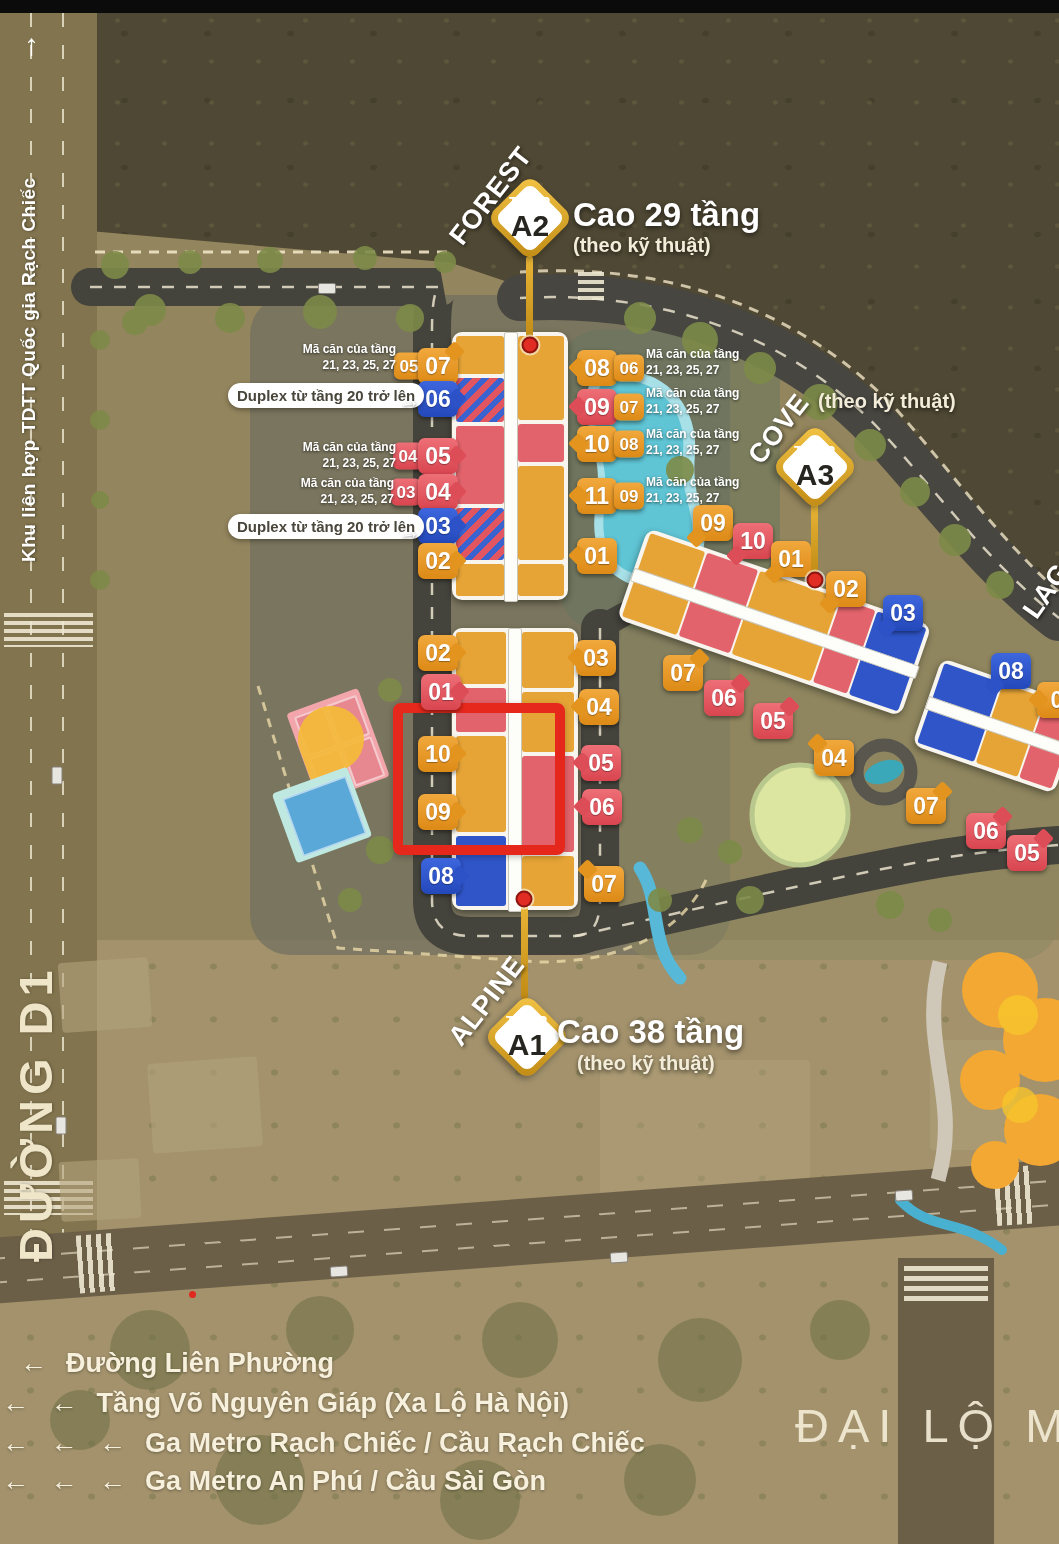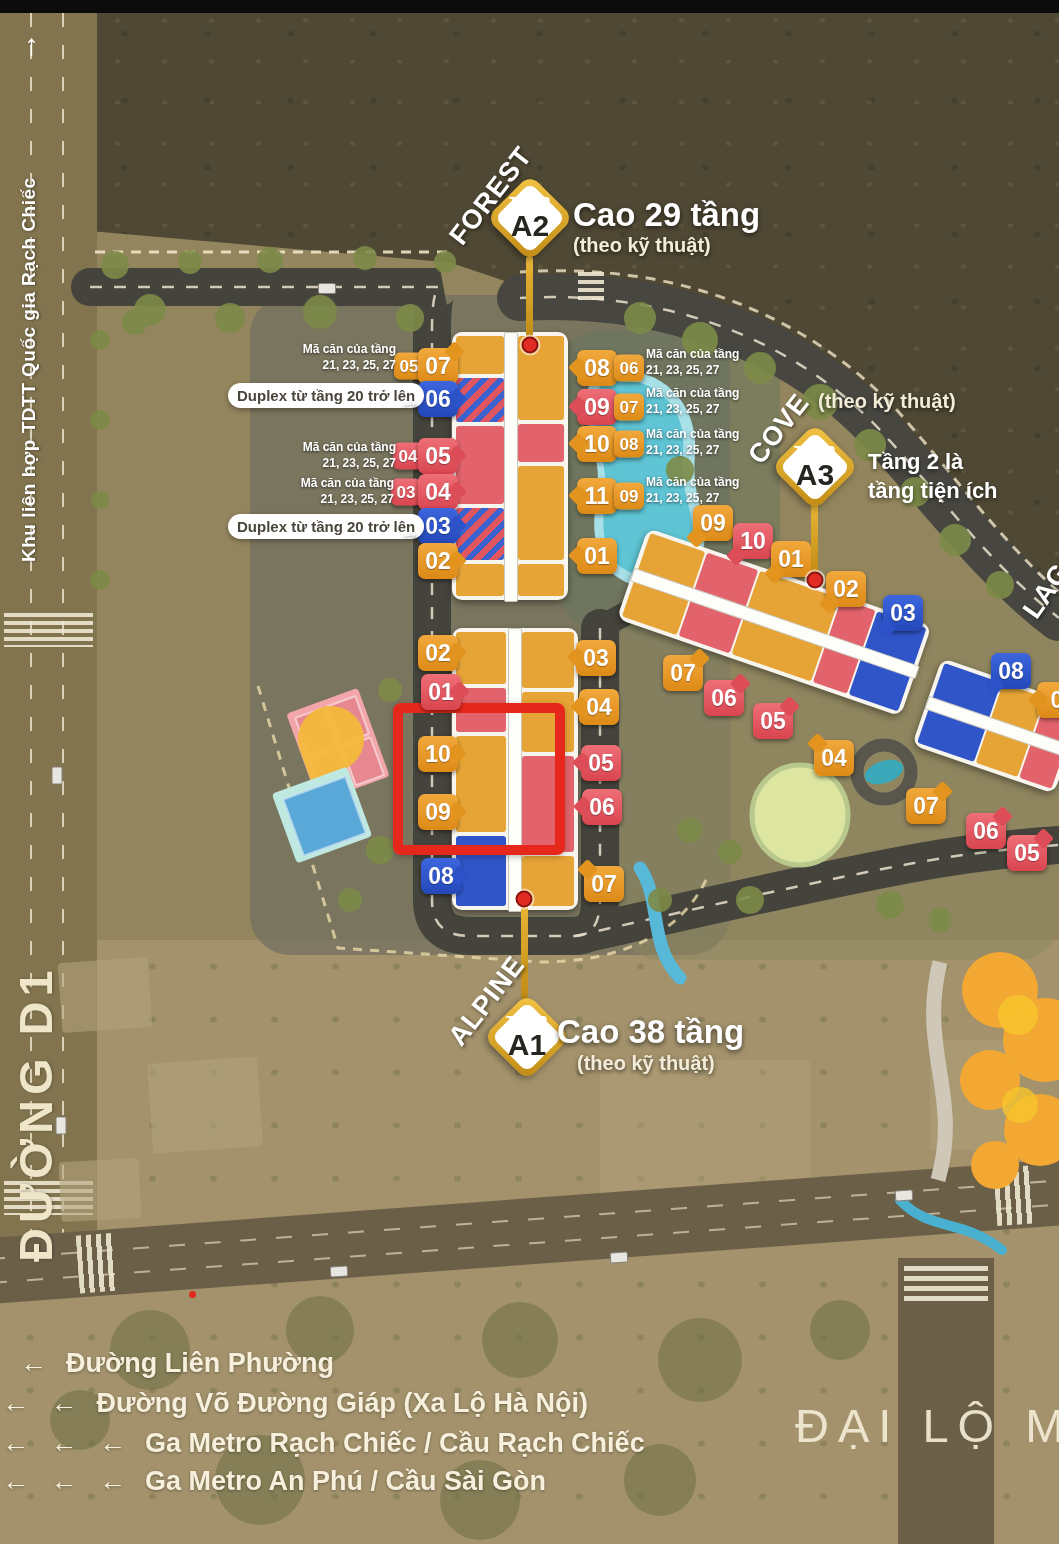--- a/index.html
+++ b/index.html
@@ -491,21 +491,21 @@
       </div>
     </div>
   <div id="pills">
       <div class="pill" style="left: 228px; top: 383px;">Duplex từ tầng 20 trở lên</div>
       <div class="pill-arrow" style="left: 398px; top: 388px;">→</div>
       <div class="pill" style="left: 228px; top: 514px;">Duplex từ tầng 20 trở lên</div>
       <div class="pill-arrow" style="left: 398px; top: 519px;">→</div>
     </div>
   <div id="legend">
       <div class="leg-row" style="left: 20px; top: 1348px;"><span class="leg-arrows">←</span><span>Đường Liên Phường</span></div>
-      <div class="leg-row" style="left: 2px; top: 1388px;"><span class="leg-arrows">← ←</span><span>Đường Võ Đường Giáp (Xa Lộ Hà Nội)</span></div>
+      <div class="leg-row" style="left: 2px; top: 1388px;"><span class="leg-arrows">← ←</span><span>Tầng Võ Nguyên Giáp (Xa Lộ Hà Nội)</span></div>
       <div class="leg-row" style="left: 2px; top: 1428px;"><span class="leg-arrows">← ← ←</span><span>Ga Metro Rạch Chiếc / Cầu Rạch Chiếc</span></div>
       <div class="leg-row" style="left: 2px; top: 1466px;"><span class="leg-arrows">← ← ←</span><span>Ga Metro An Phú / Cầu Sài Gòn</span></div>
     </div>
 
   <div class="stem" style="left:526px;top:256px;height:86px;"></div>
   <div class="pin-dot" style="left:530px;top:345px;"></div>
   <div class="pin-diamond" style="left:530px;top:218px;">
       <div class="pin-face"></div>
     </div>
   <div class="pin-text" style="left:530px;top:218px;">
@@ -536,23 +536,19 @@
   <div class="area-label" style="left:491px;top:196px;">FOREST</div>
   <div class="area-label" style="left:779px;top:429px;">COVE</div>
   <div class="area-label" style="left:487px;top:1001px;">ALPINE</div>
   <div class="area-label" style="left:1053px;top:582px;transform:translate(-50%,-50%) rotate(-55deg);">LAGO</div>
 
   <div class="hl" style="left:573px;top:196px;">Cao 29 tầng</div>
   <div class="hn" style="left:573px;top:234px;">(theo kỹ thuật)</div>
   <div class="hn" style="left:818px;top:390px;">(theo kỹ thuật)</div>
   <div class="hl" style="left:557px;top:1013px;">Cao 38 tầng</div>
   <div class="hn" style="left:577px;top:1052px;">(theo kỹ thuật)</div>
-  <div class="amenity" style="left:868px;top:448px;">
-    <div>Tầng 2 là</div>
-    <div>tầng tiện ích</div>
-  </div>
 
   <div class="up-arrow" style="left:24px;top:28px;">↑</div>
   <div class="v-label v-top" style="left:18px;top:562px;">Khu liên hợp TDTT Quốc gia Rạch Chiếc</div>
   <div class="v-label v-road" style="left:8px;top:1262px;">ĐƯỜNG D1</div>
   <div class="avenue" style="left:795px;top:1398px;">ĐẠI LỘ MA</div>
 
 </div>
 
 </body></html>

